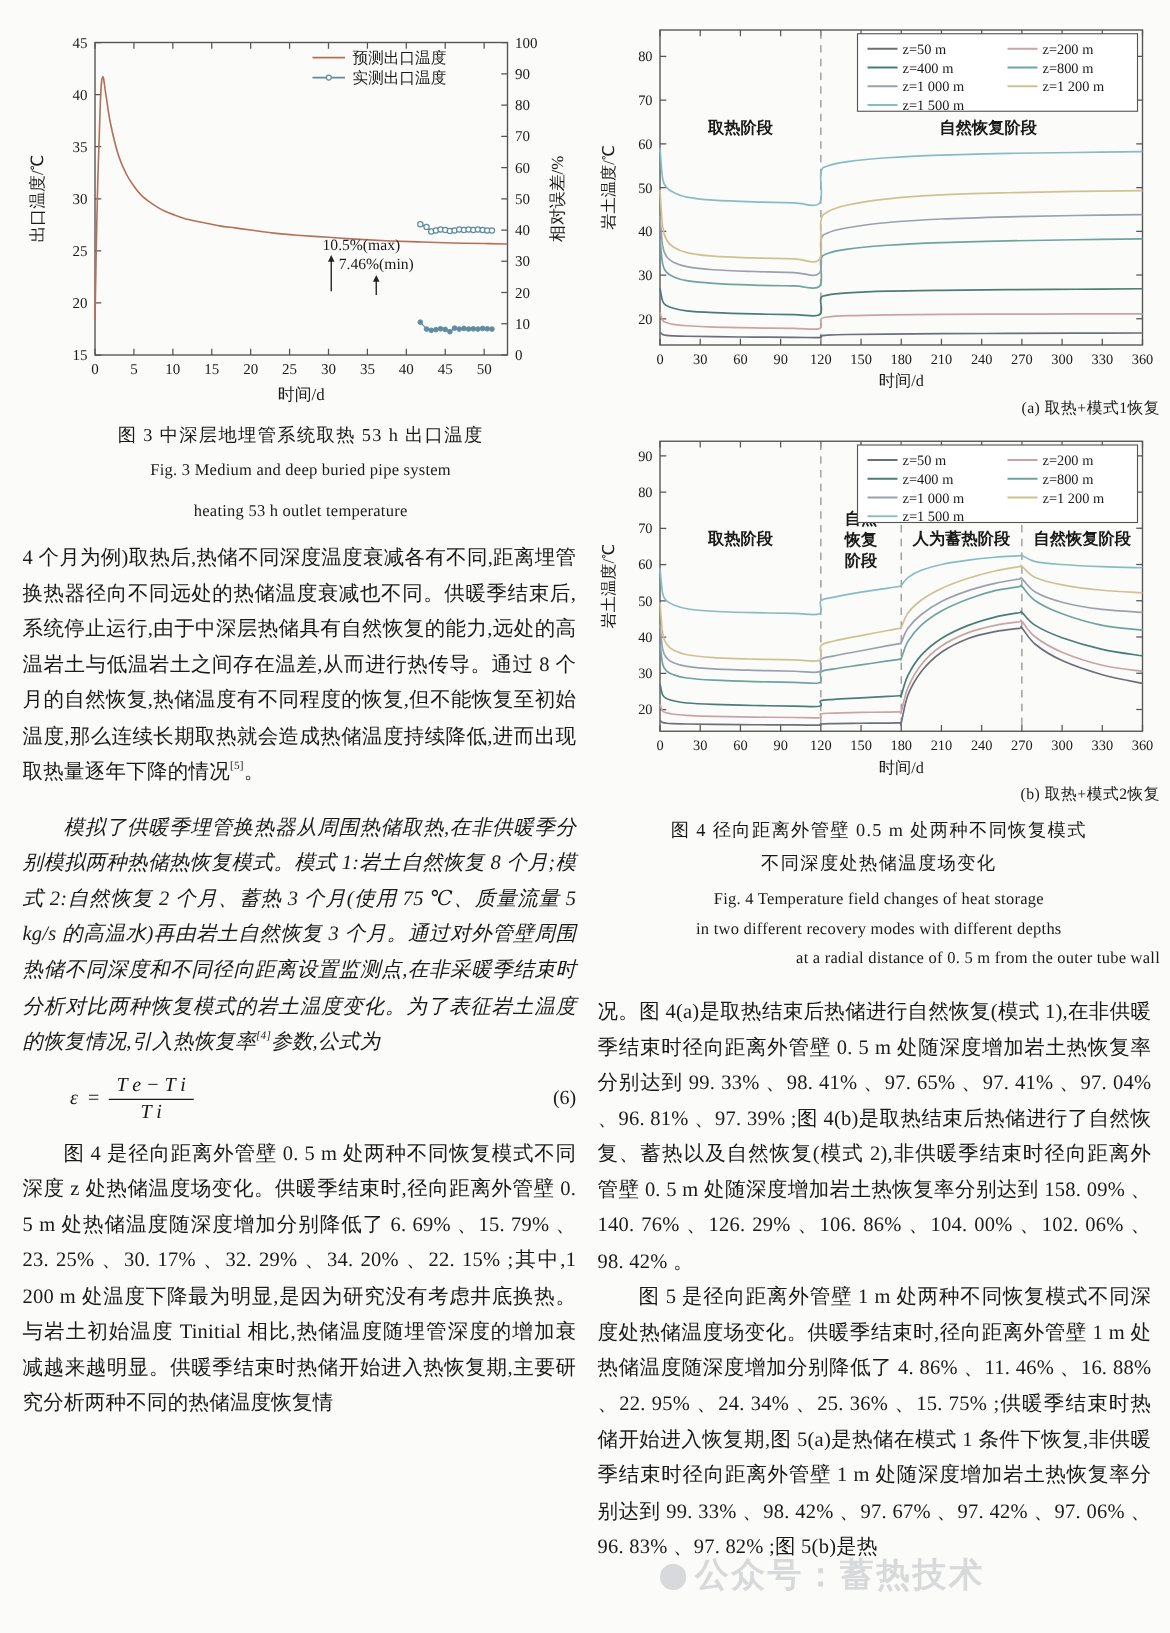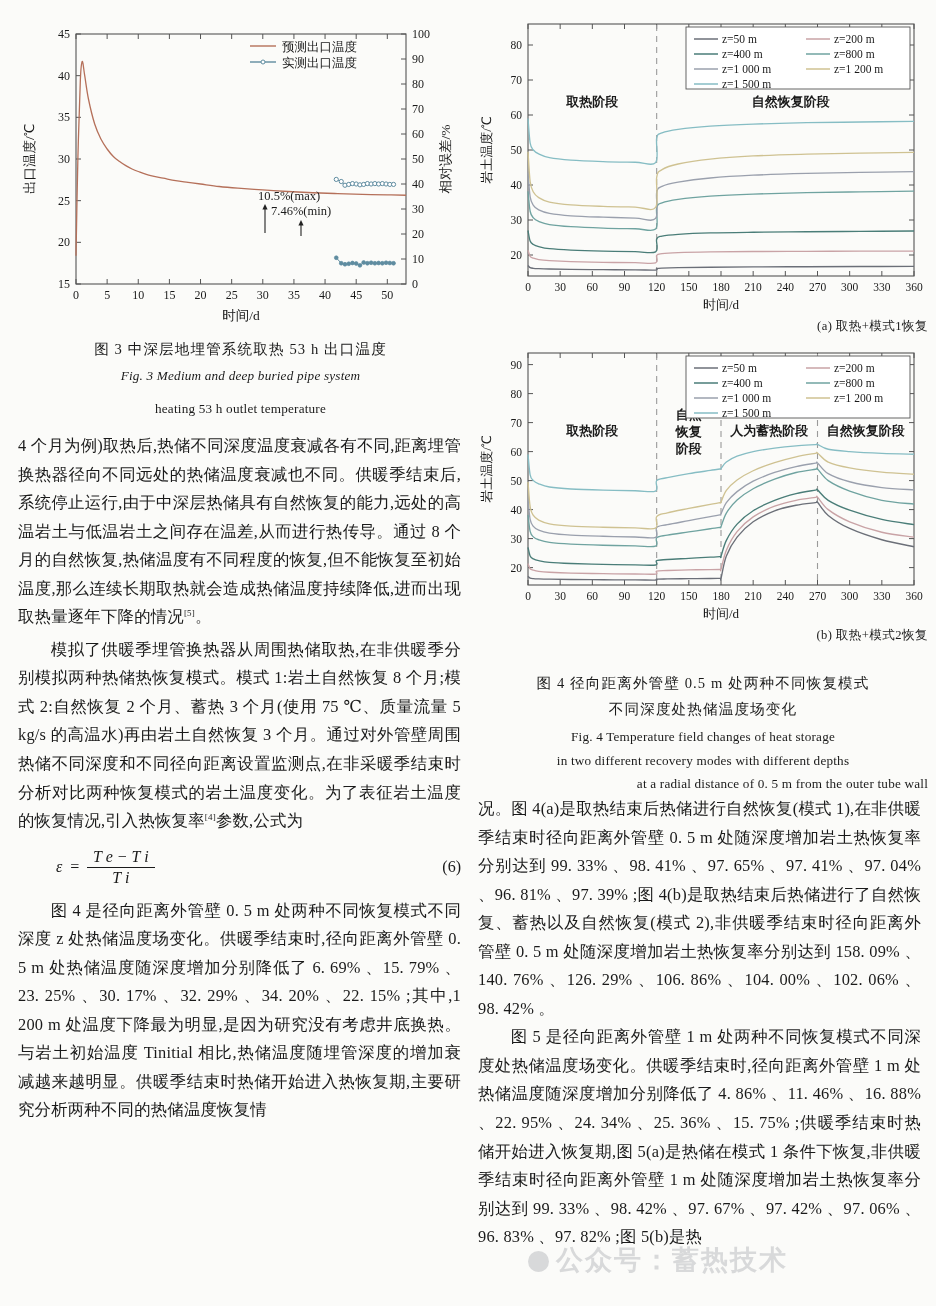--- a/index.html
+++ b/index.html
@@ -222,28 +222,28 @@
             <text x="240" y="188" font-size="12.5" font-family="&quot;Liberation Serif&quot;,serif" fill="#1a1a1a">10.5%(max)</text>
             <text x="253" y="203" font-size="12.5" font-family="&quot;Liberation Serif&quot;,serif" fill="#1a1a1a">7.46%(min)</text>
             <line x1="247" y1="221" x2="247" y2="194" stroke="#222" stroke-width="1.1"></line>
             <path d="M247,192 l-2.6,5.4 h5.2 Z" fill="#222"></path>
             <line x1="283" y1="224" x2="283" y2="211" stroke="#222" stroke-width="1.1"></line>
             <path d="M283,208 l-2.6,5.4 h5.2 Z" fill="#222"></path>
           </svg>
       </div>
       <div class="figcap" style="margin-top:6px;">
         <div class="cn">图 3   中深层地埋管系统取热 53 h 出口温度</div>
-        <div class="en" style="margin-top:3px;font-style:italic;">Fig. 3    Medium and deep buried pipe system</div>
+        <div class="en" style="margin-top:3px;">Fig. 3    Medium and deep buried pipe system</div>
         <div class="en" style="margin-top:12px;">heating 53 h outlet temperature</div>
       </div>
     </div>
 
     <div style="position:absolute;top:432px;left:0;width:443px;">
       <p class="body"><span>4 个月为例)取热后,热储不同深度温度衰减各有不同,距离埋管换热器径向不同远处的热储温度衰减也不同。供暖季结束后,系统停止运行,由于中深层热储具有自然恢复的能力,远处的高温岩土与低温岩土之间存在温差,从而进行热传导。通过 8 个月的自然恢复,热储温度有不同程度的恢复,但不能恢复至初始温度,那么连续长期取热就会造成热储温度持续降低,进而出现取热量逐年下降的情况</span><sup>[5]</sup><span>。</span></p>
-      <p class="body indent" style="margin-top:4px;"><span>模拟了供暖季埋管换热器从周围热储取热,在非供暖季分别模拟两种热储热恢复模式。模式 1:岩土自然恢复 8 个月;模式 2:自然恢复 2 个月、蓄热 3 个月(使用 75 ℃、质量流量 5 kg/s 的高温水)再由岩土自然恢复 3 个月。通过对外管壁周围热储不同深度和不同径向距离设置监测点,在非采暖季结束时分析对比两种恢复模式的岩土温度变化。为了表征岩土温度的恢复情况,引入热恢复率</span><sup>[4]</sup><span>参数,公式为</span></p>
+      <p class="body indent" style="margin-top:16px;font-style:italic;"><span>模拟了供暖季埋管换热器从周围热储取热,在非供暖季分别模拟两种热储热恢复模式。模式 1:岩土自然恢复 8 个月;模式 2:自然恢复 2 个月、蓄热 3 个月(使用 75 ℃、质量流量 5 kg/s 的高温水)再由岩土自然恢复 3 个月。通过对外管壁周围热储不同深度和不同径向距离设置监测点,在非采暖季结束时分析对比两种恢复模式的岩土温度变化。为了表征岩土温度的恢复情况,引入热恢复率</span><sup>[4]</sup><span>参数,公式为</span></p>
 
       <div class="formula">
         <span class="lhs">
           <span>ε</span>
           <span>=</span>
           <span class="frac">
             <span class="num">T e − T i</span>
             <span class="den">T i</span>
           </span>
         </span>
@@ -447,21 +447,21 @@
             <line x1="216" y1="59" x2="240" y2="59" stroke="#9aa0ad" stroke-width="1.5"></line>
             <text x="244" y="63" font-size="11.5" font-family="&quot;Liberation Serif&quot;,serif" fill="#1a1a1a" font-style="normal">z=1 000 m</text>
             <line x1="328" y1="59" x2="352" y2="59" stroke="#cfc292" stroke-width="1.5"></line>
             <text x="356" y="63" font-size="11.5" font-family="&quot;Liberation Serif&quot;,serif" fill="#1a1a1a" font-style="normal">z=1 200 m</text>
             <line x1="216" y1="74" x2="240" y2="74" stroke="#86bdc4" stroke-width="1.5"></line>
             <text x="244" y="78" font-size="11.5" font-family="&quot;Liberation Serif&quot;,serif" fill="#1a1a1a" font-style="normal">z=1 500 m</text>
           </svg>
       </div>
       <div class="subcap">(b) 取热+模式2恢复</div>
 
-      <div class="figcap" style="margin-top:28px;">
+      <div class="figcap" style="margin-top:10px;">
         <div class="cn">图 4   径向距离外管壁 0.5 m 处两种不同恢复模式</div>
         <div class="cn" style="margin-top:2px;">不同深度处热储温度场变化</div>
         <div class="en" style="margin-top:5px;">Fig. 4    Temperature field changes of heat storage</div>
         <div class="en" style="margin-top:2px;">in two different recovery modes with different depths</div>
         <div class="en" style="margin-top:2px;text-align:right;">at a radial distance of 0. 5 m from the outer tube wall</div>
       </div>
     </div>
 
     <div style="position:absolute;top:795px;left:0;width:443px;">
       <p class="body">况。图 4(a)是取热结束后热储进行自然恢复(模式 1),在非供暖季结束时径向距离外管壁 0. 5 m 处随深度增加岩土热恢复率分别达到 99. 33% 、98. 41% 、97. 65% 、97. 41% 、97. 04% 、96. 81% 、97. 39% ;图 4(b)是取热结束后热储进行了自然恢复、蓄热以及自然恢复(模式 2),非供暖季结束时径向距离外管壁 0. 5 m 处随深度增加岩土热恢复率分别达到 158. 09% 、140. 76% 、126. 29% 、106. 86% 、104. 00% 、102. 06% 、98. 42% 。</p>

